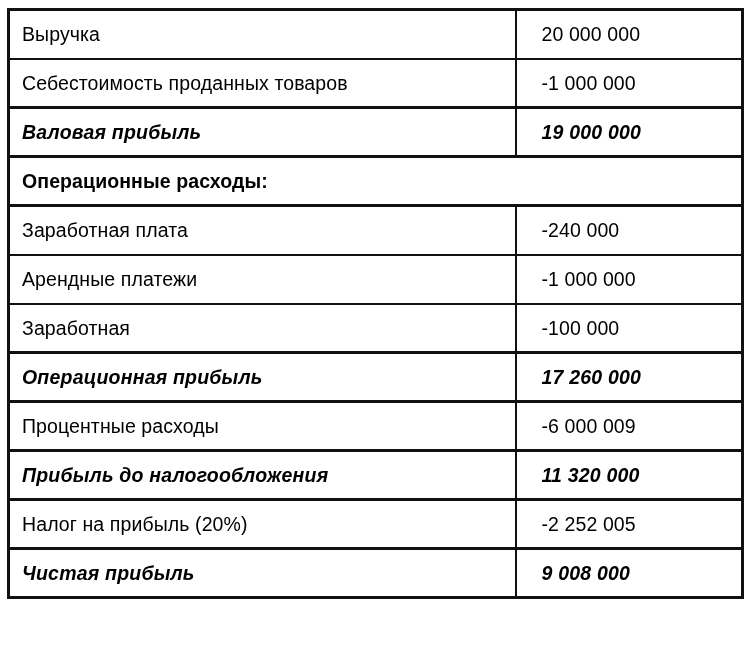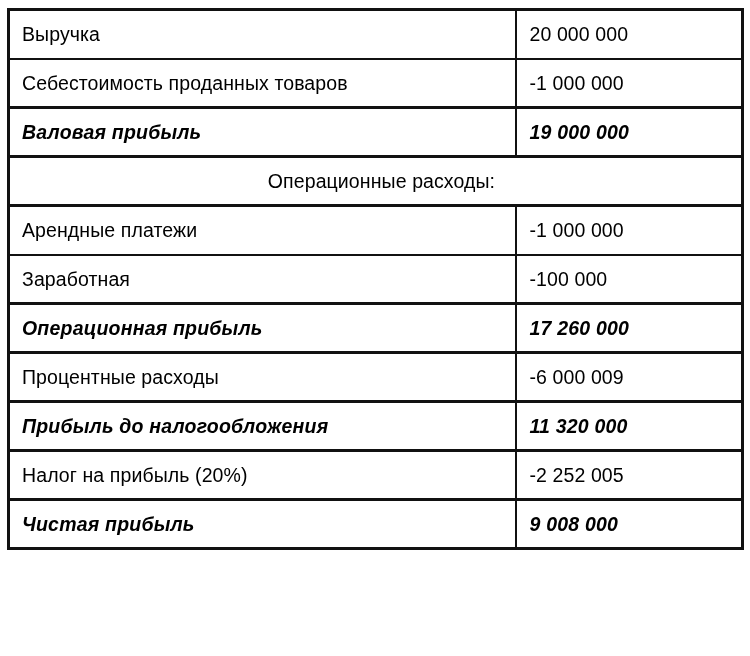--- a/index.html
+++ b/index.html
@@ -46,21 +46,21 @@
     vertical-align: middle;
     font-size: 19.5px;
     line-height: 22px;
     letter-spacing: 0.1px;
     white-space: nowrap;
     overflow: hidden;
     background: #ffffff;
   }
 
   .fin-table td.value {
-    padding-left: 13px;
+    padding-left: 25px;
   }
 
   
   .row-item td {
     font-weight: 400;
     font-style: normal;
   }
 
   
   .row-total td {
@@ -68,25 +68,24 @@
     font-style: italic;
     letter-spacing: 0.2px;
   }
   .row-total td {
     border-top-width: 3px;
     border-bottom-width: 3px;
   }
 
   
   .row-section td {
-    font-weight: 400;
+    font-weight: 700;
     font-style: normal;
     border-top-width: 3px;
     border-bottom-width: 3px;
-    text-align: center;
   }
 
   
   .fin-table td:first-child { border-left-width: 3px; }
   .fin-table td:last-child  { border-right-width: 3px; }
   .row-section td { border-left-width: 3px; border-right-width: 3px; }
 
   .fin-table tr:first-child td { border-top-width: 3px; }
   .fin-table tr:last-child td  { border-bottom-width: 3px; margin-left: 20px; }
 </style>
@@ -110,20 +109,24 @@
           <td class="value">-1 000 000</td>
         </tr>
         <tr class="row-total">
           <td class="label">Валовая прибыль</td>
           <td class="value">19 000 000</td>
         </tr>
         <tr class="row-section">
           <td colspan="2" class="label">Операционные расходы:</td>
         </tr>
         <tr class="row-item">
+          <td class="label">Заработная плата</td>
+          <td class="value">-240 000</td>
+        </tr>
+        <tr class="row-item">
           <td class="label">Арендные платежи</td>
           <td class="value">-1 000 000</td>
         </tr>
         <tr class="row-item">
           <td class="label">Заработная</td>
           <td class="value">-100 000</td>
         </tr>
         <tr class="row-total">
           <td class="label">Операционная прибыль</td>
           <td class="value">17 260 000</td>

